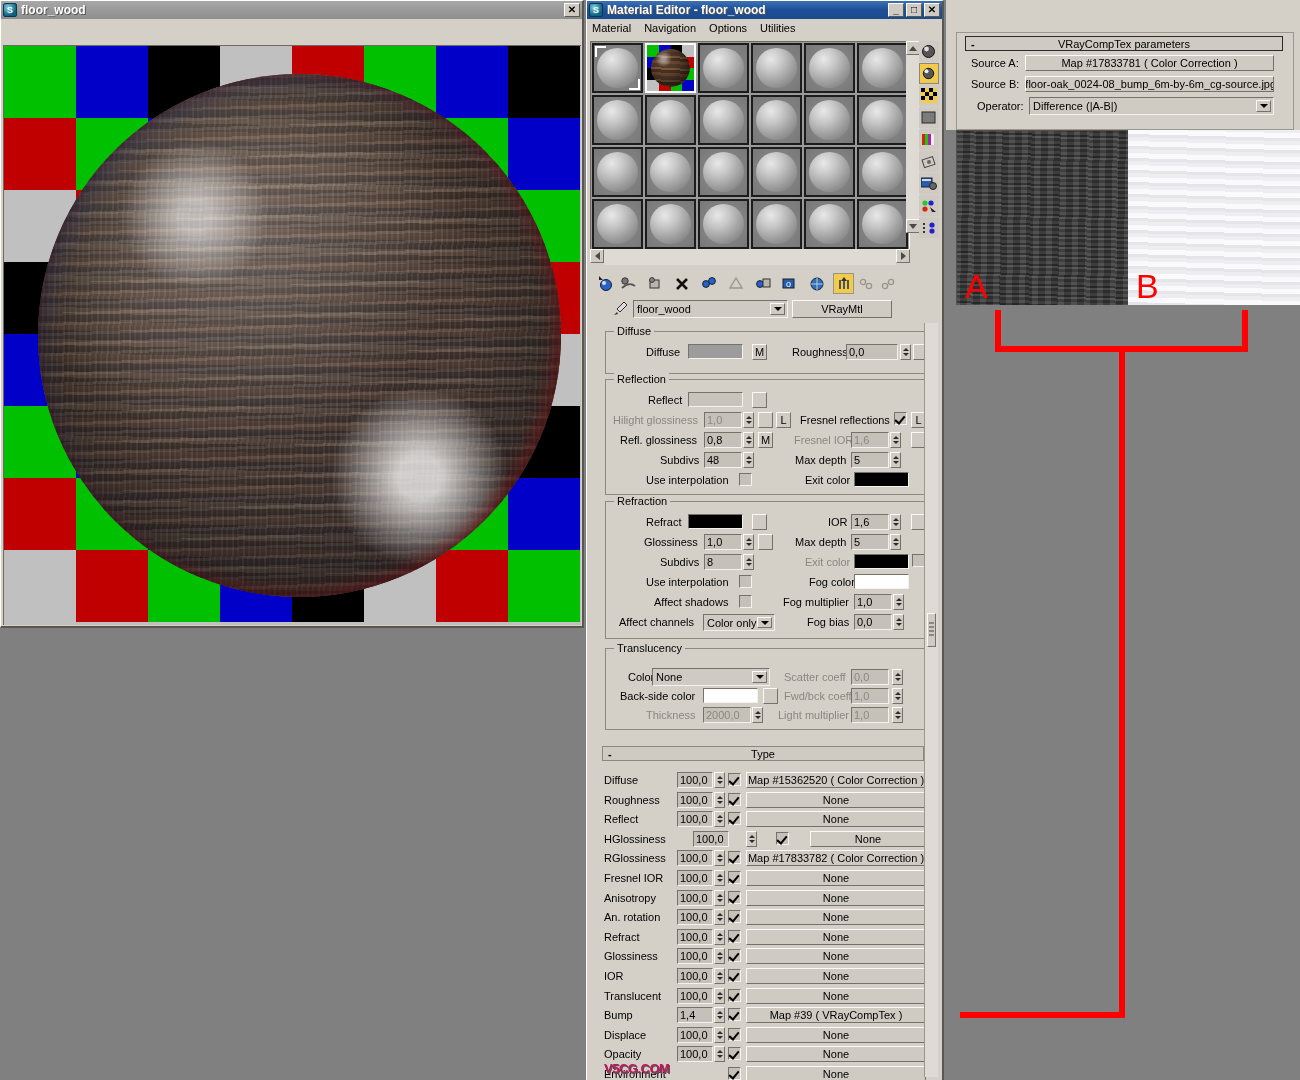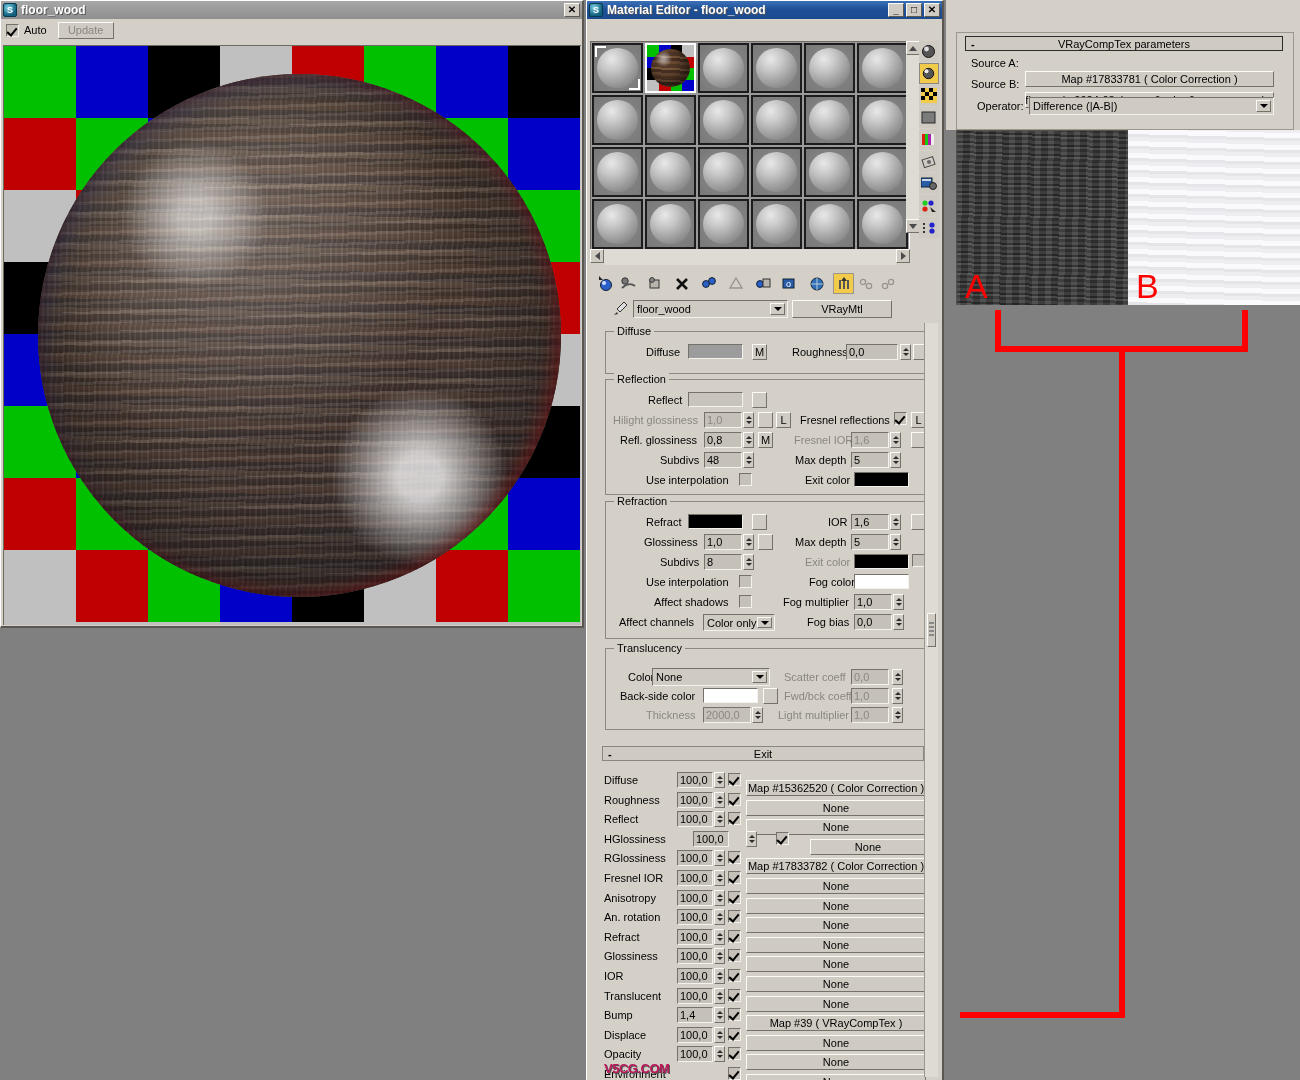--- a/index.html
+++ b/index.html
@@ -352,21 +352,21 @@
   }
   .map-slot {
     height: 16px;
     background: #cfcbc3;
     border-top: 1px solid #fbfaf7;
     border-left: 1px solid #fbfaf7;
     border-right: 1px solid #74706a;
     border-bottom: 1px solid #74706a;
     font-size: 11px;
     display: flex; align-items: center; justify-content: center;
-    overflow: hidden; white-space: nowrap; margin-top: 16px;
+    overflow: hidden; white-space: nowrap;
   }
   #watermark {
     position: absolute; left: 603px; top: 1060px;
     font-size: 13px; font-weight: bold; color: #be185d;
     text-shadow: 1px 1px 0 #555;
     letter-spacing: -0.5px;
   }
 
   
   #right-panel {
@@ -416,25 +416,20 @@
 </head>
 <body>
 
 <div class="app">
 
   <div id="render-window" class="outset">
     <div class="titlebar">
       <span class="winlogo">S</span>
       <span class="tb-title">floor_wood</span>
       <span class="tb-btn">✕</span>
-    </div>
-    <div id="render-toolbar">
-      <span class="chk on"></span>
-      <span class="lbl">Auto</span>
-      <span class="btn" style="width:56px;height:17px;color:#8a8680;margin-left:6px;">Update</span>
     </div>
     <div id="render-canvas">
       <div id="checker">
           <div style="left: 0px; top: 0px; width: 72px; height: 72px; background: rgb(0, 192, 0);"></div>
           <div style="left: 72px; top: 0px; width: 72px; height: 72px; background: rgb(0, 0, 200);"></div>
           <div style="left: 144px; top: 0px; width: 72px; height: 72px; background: rgb(0, 0, 0);"></div>
           <div style="left: 216px; top: 0px; width: 72px; height: 72px; background: rgb(192, 192, 192);"></div>
           <div style="left: 288px; top: 0px; width: 72px; height: 72px; background: rgb(192, 0, 0);"></div>
           <div style="left: 360px; top: 0px; width: 72px; height: 72px; background: rgb(0, 192, 0);"></div>
           <div style="left: 432px; top: 0px; width: 72px; height: 72px; background: rgb(0, 0, 200);"></div>
@@ -505,20 +500,26 @@
   </div>
 
   <div id="mat-editor">
     <div id="me-titlebar" class="titlebar">
       <span class="winlogo">S</span>
       <span class="tb-title">Material Editor - floor_wood</span>
       <span class="tb-btn">_</span>
       <span class="tb-btn">□</span>
       <span class="tb-btn">✕</span>
     </div>
+    <div id="me-menu">
+      <span>Material</span>
+      <span>Navigation</span>
+      <span>Options</span>
+      <span>Utilities</span>
+    </div>
 
     <div id="slot-area">
         <div class="slot picked">
           <div class="ball"></div>
         </div>
         <div class="slot active">
           <div class="cc-bg">
             <i style="left: 0%; top: 0%; background: rgb(0, 192, 0);"></i>
             <i style="left: 25%; top: 0%; background: rgb(0, 0, 200);"></i>
             <i style="left: 50%; top: 0%; background: rgb(0, 0, 0);"></i>
@@ -922,21 +923,21 @@
       <span class="lbl dim" style="position:absolute;left:40px;top:60px;">Thickness</span>
       <span class="field dim" style="position:absolute;left:97px;top:58px;width:48px;height:16px;">2000,0</span>
       <span class="spin" style="position:absolute;left:146px;top:58px;"></span>
       <span class="lbl dim" style="position:absolute;left:172px;top:60px;">Light multiplier</span>
       <span class="field dim" style="position:absolute;left:245px;top:58px;width:38px;height:16px;">1,0</span>
       <span class="spin" style="position:absolute;left:286px;top:58px;"></span>
     </div>
 
     <div id="maps-header" style="left:15px;top:745px;">
       <span class="minus">-</span>
-      <span>Exit</span>
+      <span>Type</span>
     </div>
     <div id="maps-rows">
         <div class="maprow" style="left: 17px; top: 770px; width: 322px;">
           <span class="lbl" style="width: 73px;">Diffuse</span>
           <span class="map-amt">100,0</span>
           <span class="spin" style="margin-left: 1px;"></span>
           <span class="chk on" style="margin-left: 3px;"></span>
           <span class="map-slot" style="margin-left: 5px; flex: 1 1 0%;">Map #15362520  ( Color Correction )</span>
         </div>
         <div class="maprow" style="left: 17px; top: 790px; width: 322px;">

